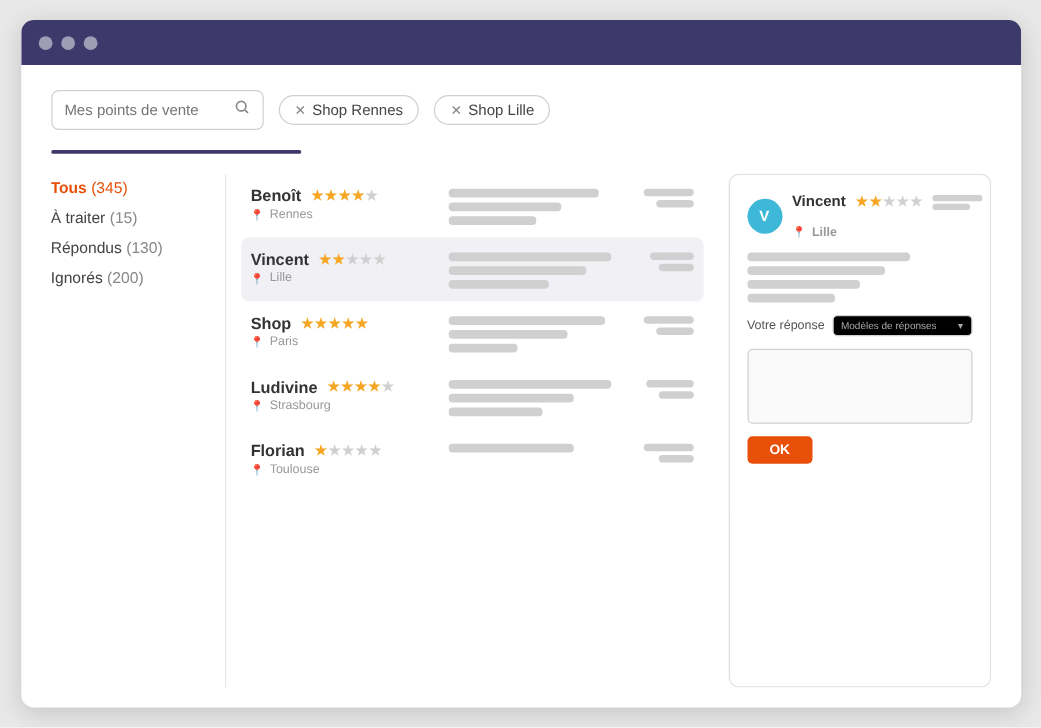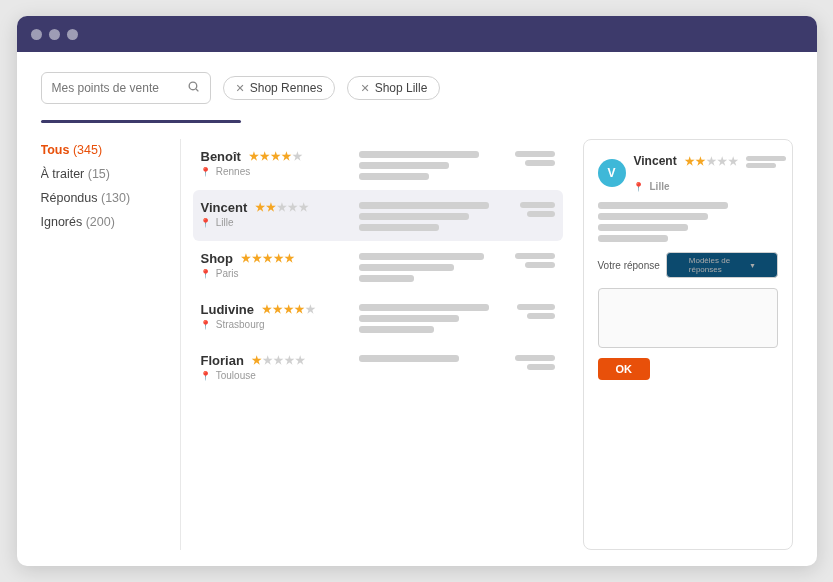--- a/index.html
+++ b/index.html
@@ -306,24 +306,24 @@
     .detail-response-row {
       display: flex;
       align-items: center;
       gap: 6px;
     }
 
     .response-dropdown {
       flex: 1;
       border: 1px solid #d0d0d0;
       border-radius: 4px;
-      padding: 3px 22px;
+      padding: 3px 6px;
       font-size: 9px;
       color: #888;
-      background: #0c4a6e;
+      background: #000000;
       cursor: pointer;
       display: flex;
       align-items: center;
       justify-content: space-between;
       gap: 12px;
     }
 
     .detail-textarea {
       border: 1px solid #d0d0d0;
       border-radius: 4px;

